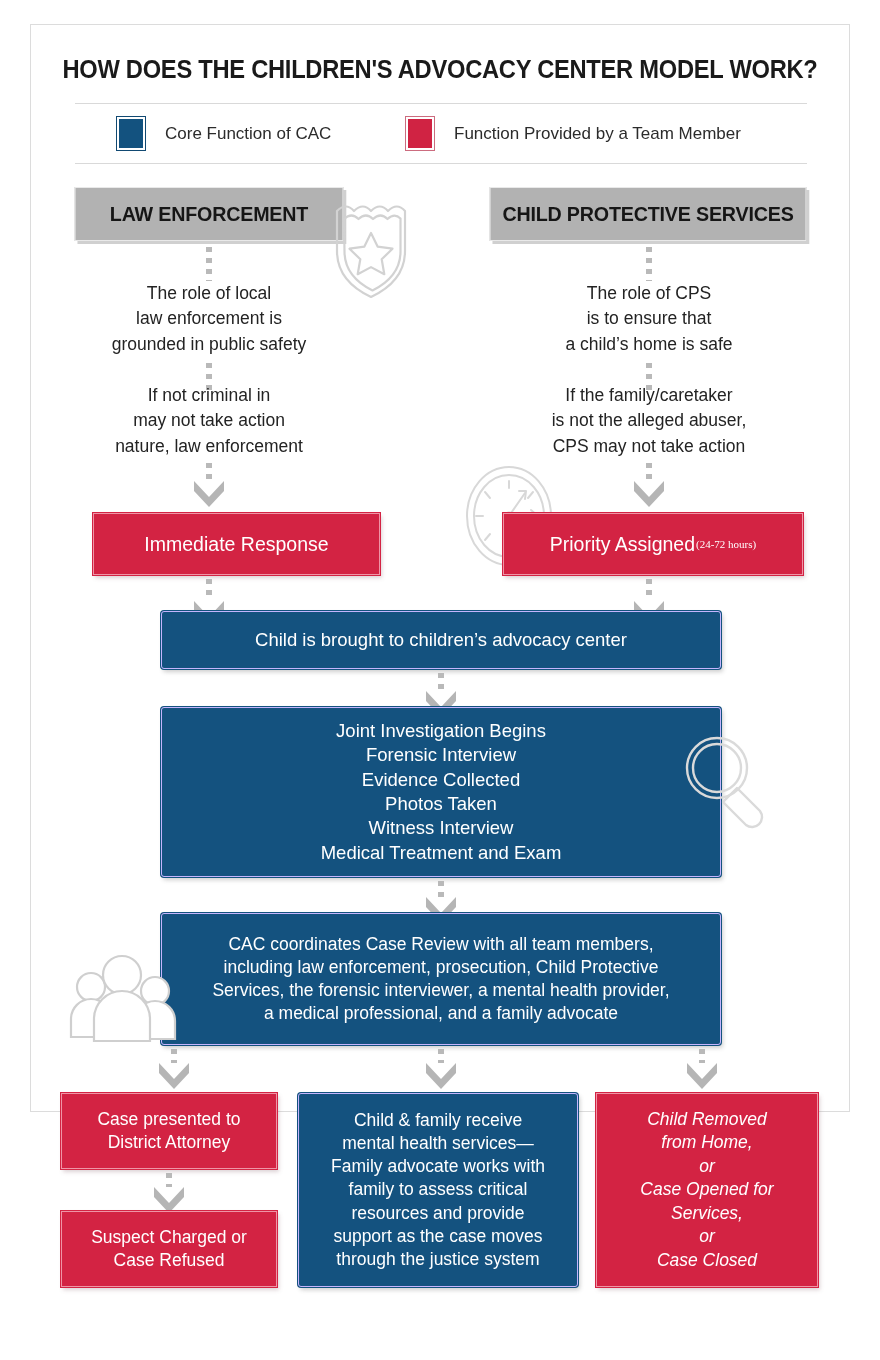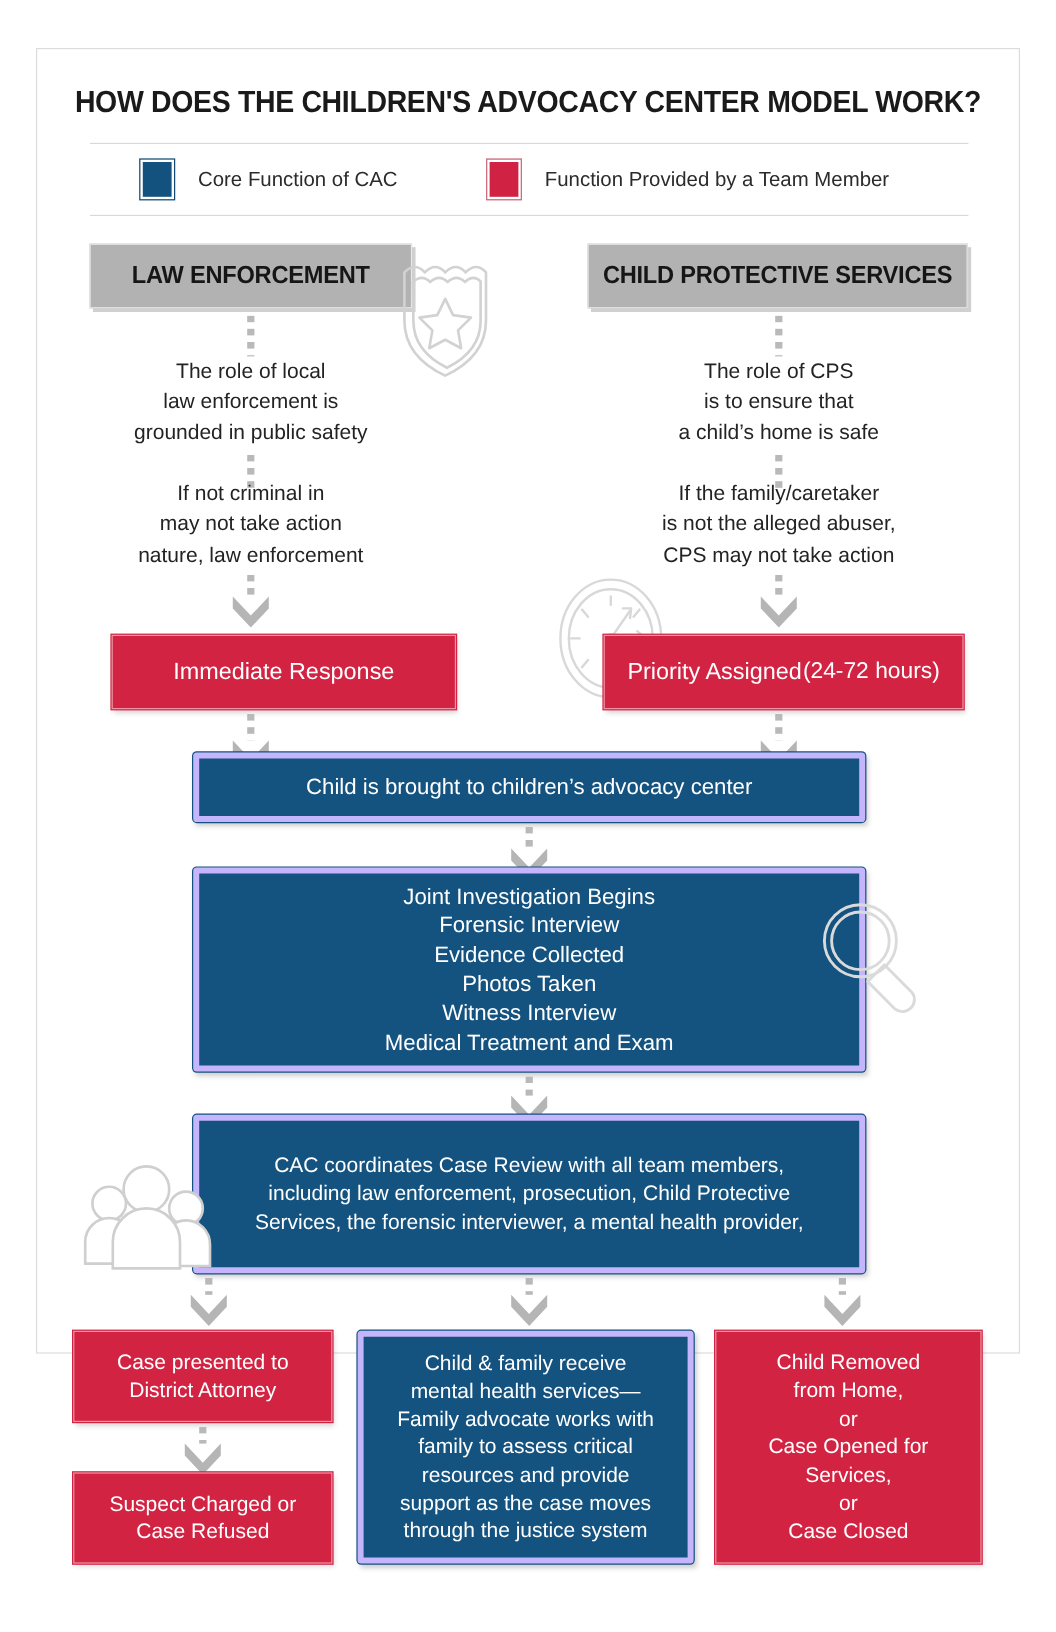--- a/index.html
+++ b/index.html
@@ -4,21 +4,21 @@
 <style>
   * { box-sizing: border-box; margin: 0; padding: 0; }
   html, body {
     width: 880px; height: 1360px;
     background: #ffffff;
     font-family: "Liberation Sans", sans-serif;
     overflow: hidden;
   }
   #frame {
     position: absolute;
-    left: 30px; top: 40px;
+    left: 30px; top: 24px;
     width: 820px; height: 1088px;
     border: 1px solid #dcdcdc;
     background: #ffffff;
   }
   
   #title {
     position: absolute; left: 0; top: 30px; width: 100%;
     text-align: center;
     font-size: 25.5px; font-weight: bold;
     letter-spacing: -0.3px;
@@ -56,21 +56,21 @@
     border: 1px solid #e9e9e9;
     box-shadow: 3px 3px 0 rgba(120,120,120,0.35);
     display: flex; align-items: center; justify-content: center;
     font-size: 20.5px; font-weight: bold; color: #161616;
     letter-spacing: -0.2px;
     transform: scaleX(0.96);
   }
   .blue-box {
     position: absolute;
     background: #14527f;
-    border: 5px solid #c4b5fd;
+    border: 1px solid #c4b5fd;
     box-shadow: 0 0 0 1px #14527f, 2px 3px 4px rgba(80,80,80,0.28);
     border-radius: 3px;
     display: flex; align-items: center; justify-content: center;
     color: #ffffff; text-align: center;
     line-height: 1.32;
   }
   .red-box {
     position: absolute;
     background: #d32343;
     border: 1px solid #ef94a6;
@@ -209,21 +209,21 @@
         <path d="M46 51 L62 28"></path>
         <path d="M56 26 L63 26 L62 34" stroke-linejoin="round"></path>
         <path d="M46 51 L74 51"></path>
         <path d="M68 45 L75 51 L68 57" stroke-linejoin="round"></path>
       </g>
     </svg>
   </div>
 
   <div class="red-box" style="left:472px; top:488px; width:300px; height:62px; flex-direction:row; gap:1px;">
     <span style="font-size:19.5px;">Priority Assigned</span>
-    <span style="font-size:19px;">(24-72 hours)</span>
+    <span style="font-size:11px;font-family:Liberation Serif, serif;">(24-72 hours)</span>
   </div>
 
   <div class="dots" style="left:615px; top:554px; height:22px;"></div>
   <div class="arrow" style="left:600px; top:572px;">
     <svg width="36" height="30" viewBox="0 0 36 30">
       <path d="M3 4 L18 20 L33 4 L33 14 L18 30 L3 14 Z" fill="#b5b5b5"></path>
     </svg>
   </div>
 
   <div class="blue-box" style="left:130px; top:586px; width:560px; height:58px; font-size:18.5px;">
@@ -260,20 +260,21 @@
   <div class="arrow" style="left:392px; top:868px;">
     <svg width="36" height="30" viewBox="0 0 36 30">
       <path d="M3 4 L18 20 L33 4 L33 14 L18 30 L3 14 Z" fill="#b5b5b5"></path>
     </svg>
   </div>
 
   <div class="blue-box" style="left:130px; top:888px; width:560px; height:132px; font-size:17.5px; flex-direction:column;">
     <span>CAC coordinates Case Review with all team members,</span>
     <span>including law enforcement, prosecution, Child Protective</span>
     <span>Services, the forensic interviewer, a mental health provider,</span>
+    <span>a medical professional, and a family advocate</span>
   </div>
 
   <div class="icon-wrap" style="left:32px; top:920px; width:120px; height:110px;">
     <svg width="120" height="110" viewBox="0 0 120 110">
       <g fill="#ffffff" stroke="#cfcfcf" stroke-width="2.2">
         <circle cx="28" cy="42" r="14"></circle>
         <path d="M8 92 v-18 a20 20 0 0 1 40 0 v18 z"></path>
         <circle cx="92" cy="46" r="14"></circle>
         <path d="M72 94 v-18 a20 20 0 0 1 40 0 v18 z"></path>
         <circle cx="59" cy="30" r="19"></circle>
@@ -323,21 +324,21 @@
   <div class="blue-box" style="left:267px; top:1068px; width:280px; height:194px; font-size:17.5px; flex-direction:column;">
     <span>Child &amp; family receive</span>
     <span>mental health services—</span>
     <span>Family advocate works with</span>
     <span>family to assess critical</span>
     <span>resources and provide</span>
     <span>support as the case moves</span>
     <span>through the justice system</span>
   </div>
 
-  <div class="red-box" style="left:565px; top:1068px; width:222px; height:194px; font-size:17.5px; flex-direction:column;">
+  <div class="red-box" style="left:565px; top:1068px; width:222px; height:194px; font-size:17.5px; flex-direction:column;font-style:italic;">
     <span>Child Removed</span>
     <span>from Home,</span>
     <span>or</span>
     <span>Case Opened for</span>
     <span>Services,</span>
     <span>or</span>
     <span>Case Closed</span>
   </div>
 
 </div>

